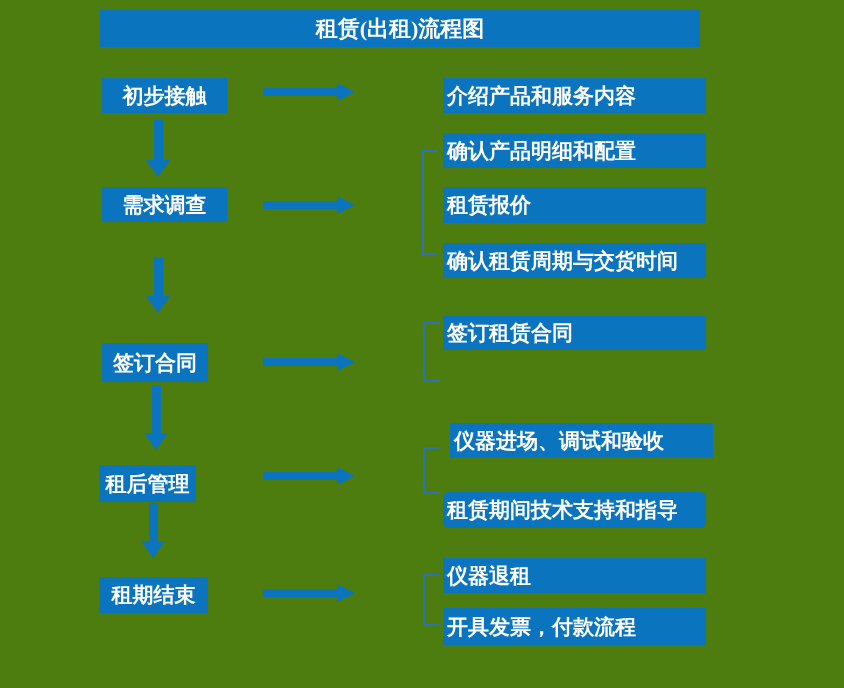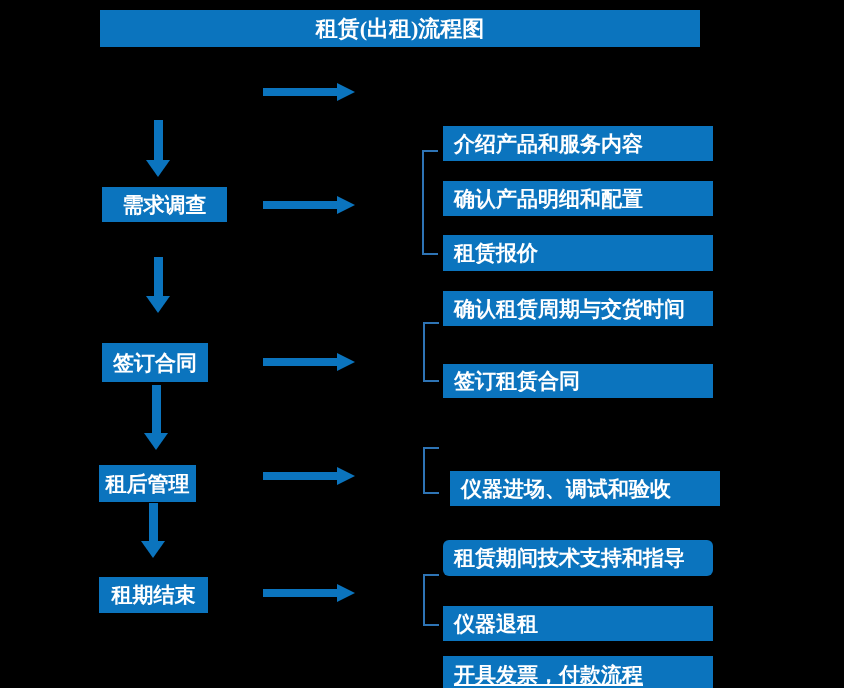--- a/index.html
+++ b/index.html
@@ -5,21 +5,21 @@
   html, body {
     margin: 0;
     padding: 0;
     background: #ffffff;
     font-family: "Liberation Serif", "DejaVu Serif", serif;
   }
   .canvas {
     position: relative;
     width: 844px;
     height: 688px;
-    background: #000000;
+    background: #4d7c0f;
     overflow: hidden;
   }
   .banner {
     position: absolute;
     left: 100px; top: 10px;
     width: 600px; height: 37px;
     background: #0B74BE;
     color: #ffffff;
     font-weight: bold;
     font-size: 22px;
@@ -32,21 +32,21 @@
     background: #0B74BE;
     color: #ffffff;
     font-weight: bold;
     font-size: 21px;
     display: flex;
     align-items: center;
     white-space: nowrap;
     overflow: hidden;
   }
   .box.left-step { justify-content: center; }
-  .box.right-item { padding-left: 11px; margin-top: 48px; }
+  .box.right-item { padding-left: 4px; }
   
   .harrow {
     position: absolute;
     height: 18px;
     display: flex;
     align-items: center;
   }
   .harrow .shaft { width: 74px; height: 8px; background: #0B74BE; }
   .harrow .head {
     width: 0; height: 0;
@@ -79,20 +79,21 @@
     box-sizing: border-box;
   }
 </style>
 </head>
 <body>
 
 <div class="canvas">
 
   <div class="banner">租赁(出租)流程图</div>
 
+  <div class="box left-step" style="left:102px; top:78px;  width:125px; height:35px;">初步接触</div>
   <div class="box left-step" style="left:102px; top:187px; width:125px; height:35px;">需求调查</div>
   <div class="box left-step" style="left:102px; top:343px; width:106px; height:39px;">签订合同</div>
   <div class="box left-step" style="left:99px;  top:458px; width:97px; height:37px;margin-top:7px;">租后管理</div>
   <div class="box left-step" style="left:99px;  top:577px; width:109px; height:36px;">租期结束</div>
 
   <div class="varrow" style="left:146px; top:120px;">
     <div class="shaft" style="height:40px;"></div>
     <div class="head"></div>
   </div>
   <div class="varrow" style="left:146px; top:257px;">
@@ -139,15 +140,15 @@
   <div class="box right-item" style="left:443px; top:133px; width:259px; height:35px;">确认产品明细和配置</div>
   <div class="box right-item" style="left:443px; top:187px; width:259px; height:36px;">租赁报价</div>
   <div class="box right-item" style="left:443px; top:243px; width:259px; height:35px;">确认租赁周期与交货时间</div>
 
   <div class="box right-item" style="left:443px; top:316px; width:259px; height:34px;">签订租赁合同</div>
 
   <div class="box right-item" style="left:450px; top:423px; width:259px; height:35px;">仪器进场、调试和验收</div>
   <div class="box right-item" style="left:443px; top:492px; width:259px; height:36px;border-radius:6px;">租赁期间技术支持和指导</div>
 
   <div class="box right-item" style="left:443px; top:558px; width:259px; height:35px;text-align:center;">仪器退租</div>
-  <div class="box right-item" style="left:443px; top:608px; width:259px; height:37px;text-decoration:underline;">开具发票，付款流程</div>
+  <div class="box right-item" style="left:443px; top:608px; width:259px; height:37px;">开具发票，付款流程</div>
 
 </div>
 
 </body></html>

